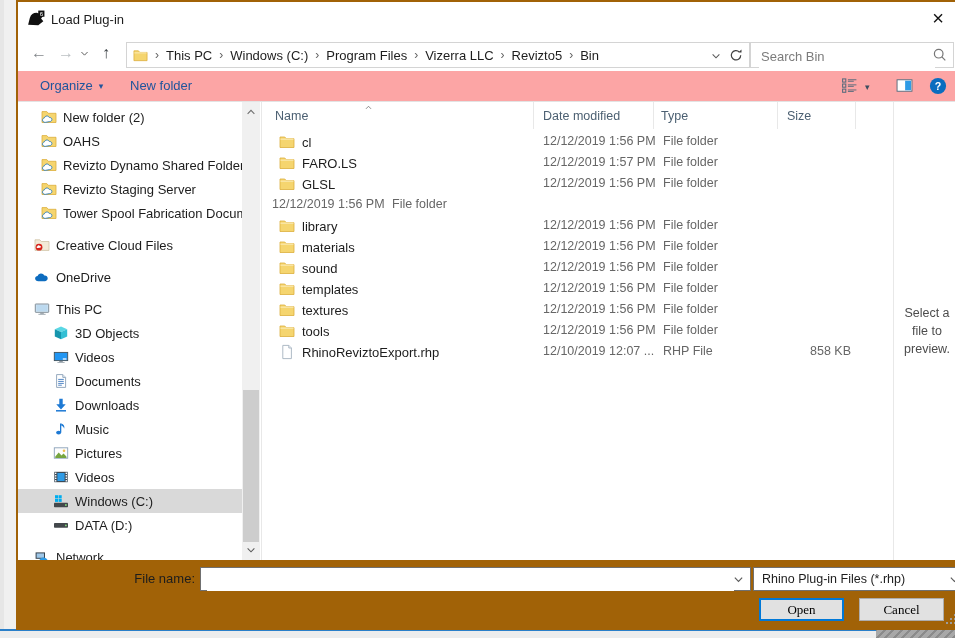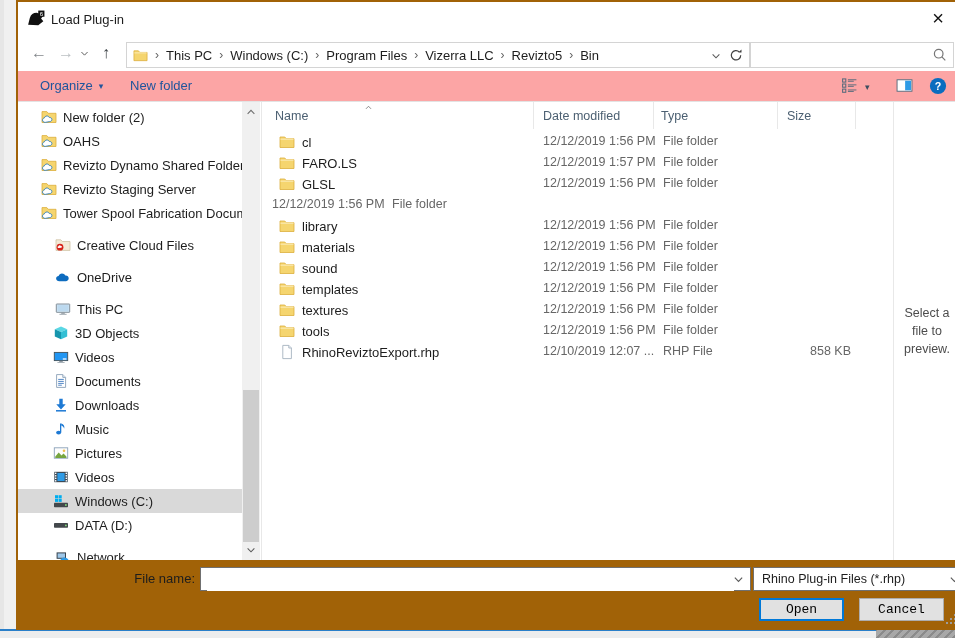--- a/index.html
+++ b/index.html
@@ -55,21 +55,21 @@
   .tb-help{left:911px;width:18px;height:18px}
 
   
   .main{position:absolute;left:0;top:100px;width:100%;height:458px;overflow:hidden;background:#fff}
   .main::before{content:"";position:absolute;left:243px;top:0;bottom:0;width:1px;background:#e8e8e8}
 
   .sidebar{position:absolute;left:0;top:0;width:224px;height:100%;padding-top:3px;box-sizing:border-box;overflow:hidden}
   .side-item{height:24px;display:flex;align-items:center;white-space:nowrap;overflow:hidden;cursor:pointer}
   .side-item.gap{margin-top:8px}
   .side-item.selected{background:#d9d9d9}
-  .lv0{padding-left:37px}.lv1{padding-left:23px}.lv2{padding-left:35px}
+  .lv0{padding-left:16px}.lv1{padding-left:23px}.lv2{padding-left:35px}
   .side-item .ic{width:16px;height:16px;flex:0 0 16px;margin-right:6px}
 
   .side-scroll{position:absolute;left:224px;top:0;width:18px;height:100%;background:#f0f0f0}
   .ss-up{position:absolute;left:3px;top:4px;width:12px;height:12px;cursor:pointer}
   .ss-down{position:absolute;left:3px;bottom:4px;width:12px;height:12px;cursor:pointer}
   .ss-thumb{position:absolute;left:1px;right:1px;top:288px;height:152px;background:#cdcdcd;cursor:pointer}
 
   .filelist{position:absolute;left:245px;top:0;width:630px;height:100%}
   .flheader{position:absolute;top:0;left:0;right:0;height:27px;display:flex;color:#4c6072;font-size:12.5px}
   .fh{box-sizing:border-box;border-right:1px solid #e8e8e8;padding-top:7px;cursor:pointer;white-space:nowrap;overflow:hidden}
@@ -94,21 +94,21 @@
   
   .footer{position:absolute;left:0;top:558px;right:0;height:68px;background:#a16207}
   .fn-label{position:absolute;left:110px;top:11px;width:67px;text-align:right}
   .fn-combo{position:absolute;left:182px;top:7px;width:551px;height:24px;border:1px solid #707070;
             background:#fff;box-sizing:border-box}
   .fn-combo input{border:none;outline:none;width:calc(100% - 26px);height:20px;margin:1px 0 0 6px;font:inherit}
   .cmb-chev{position:absolute;right:5px;top:5px;width:13px;height:13px;cursor:pointer}
   .ft-combo{position:absolute;left:735px;top:7px;width:214px;height:24px;border:1px solid #707070;
             background:#fff;box-sizing:border-box;display:flex;align-items:center;padding-left:8px;
             font-size:12.5px;cursor:pointer;white-space:nowrap}
-  .btn{position:absolute;top:38px;width:85px;height:23px;font-family:Liberation Mono, monospace;font-size:13px;
+  .btn{position:absolute;top:38px;width:85px;height:23px;font-family:Liberation Serif, serif;font-size:13px;
        background:#e1e1e1;cursor:pointer;box-sizing:border-box;color:#000;padding:0}
   .btn-open{left:741px;border:2px solid #0078d7}
   .btn-cancel{left:841px;border:1px solid #adadad}
   .grip{position:absolute;right:4px;bottom:4px;width:10px;height:10px;cursor:nwse-resize}
   .grip::before{content:"";position:absolute;right:0;bottom:0;width:2px;height:2px;background:#9c9c9c;
                 box-shadow:-4px 0 #9c9c9c,-8px 0 #9c9c9c,0 -4px #9c9c9c,-4px -4px #9c9c9c,0 -8px #9c9c9c}
 </style>
 </head>
 <body>
 
@@ -169,20 +169,21 @@
         </span>
       <span class="bc-refresh">
           <svg viewBox="0 0 16 16" width="100%" height="100%">
             <path d="M12.7 8.2a4.7 4.7 0 1 1-1.4-3.3" fill="none" stroke="#3f3f3f" stroke-width="1.2"></path>
             <path d="M13.5 2.4v3.2l-3.2-.2z" fill="#3f3f3f"></path>
           </svg>
         </span>
     </div>
 
     <div class="searchbox">
+      <input placeholder="Search Bin" style="">
       <span class="search-ic">
           <svg viewBox="0 0 16 16" width="100%" height="100%">
             <circle cx="6.7" cy="6.7" r="4.3" fill="none" stroke="#767676" stroke-width="1.2"></circle>
             <path d="M9.9 9.9l3.4 3.4" stroke="#767676" stroke-width="1.2"></path>
           </svg>
         </span>
     </div>
   </div>
 
   <div class="toolbar">

